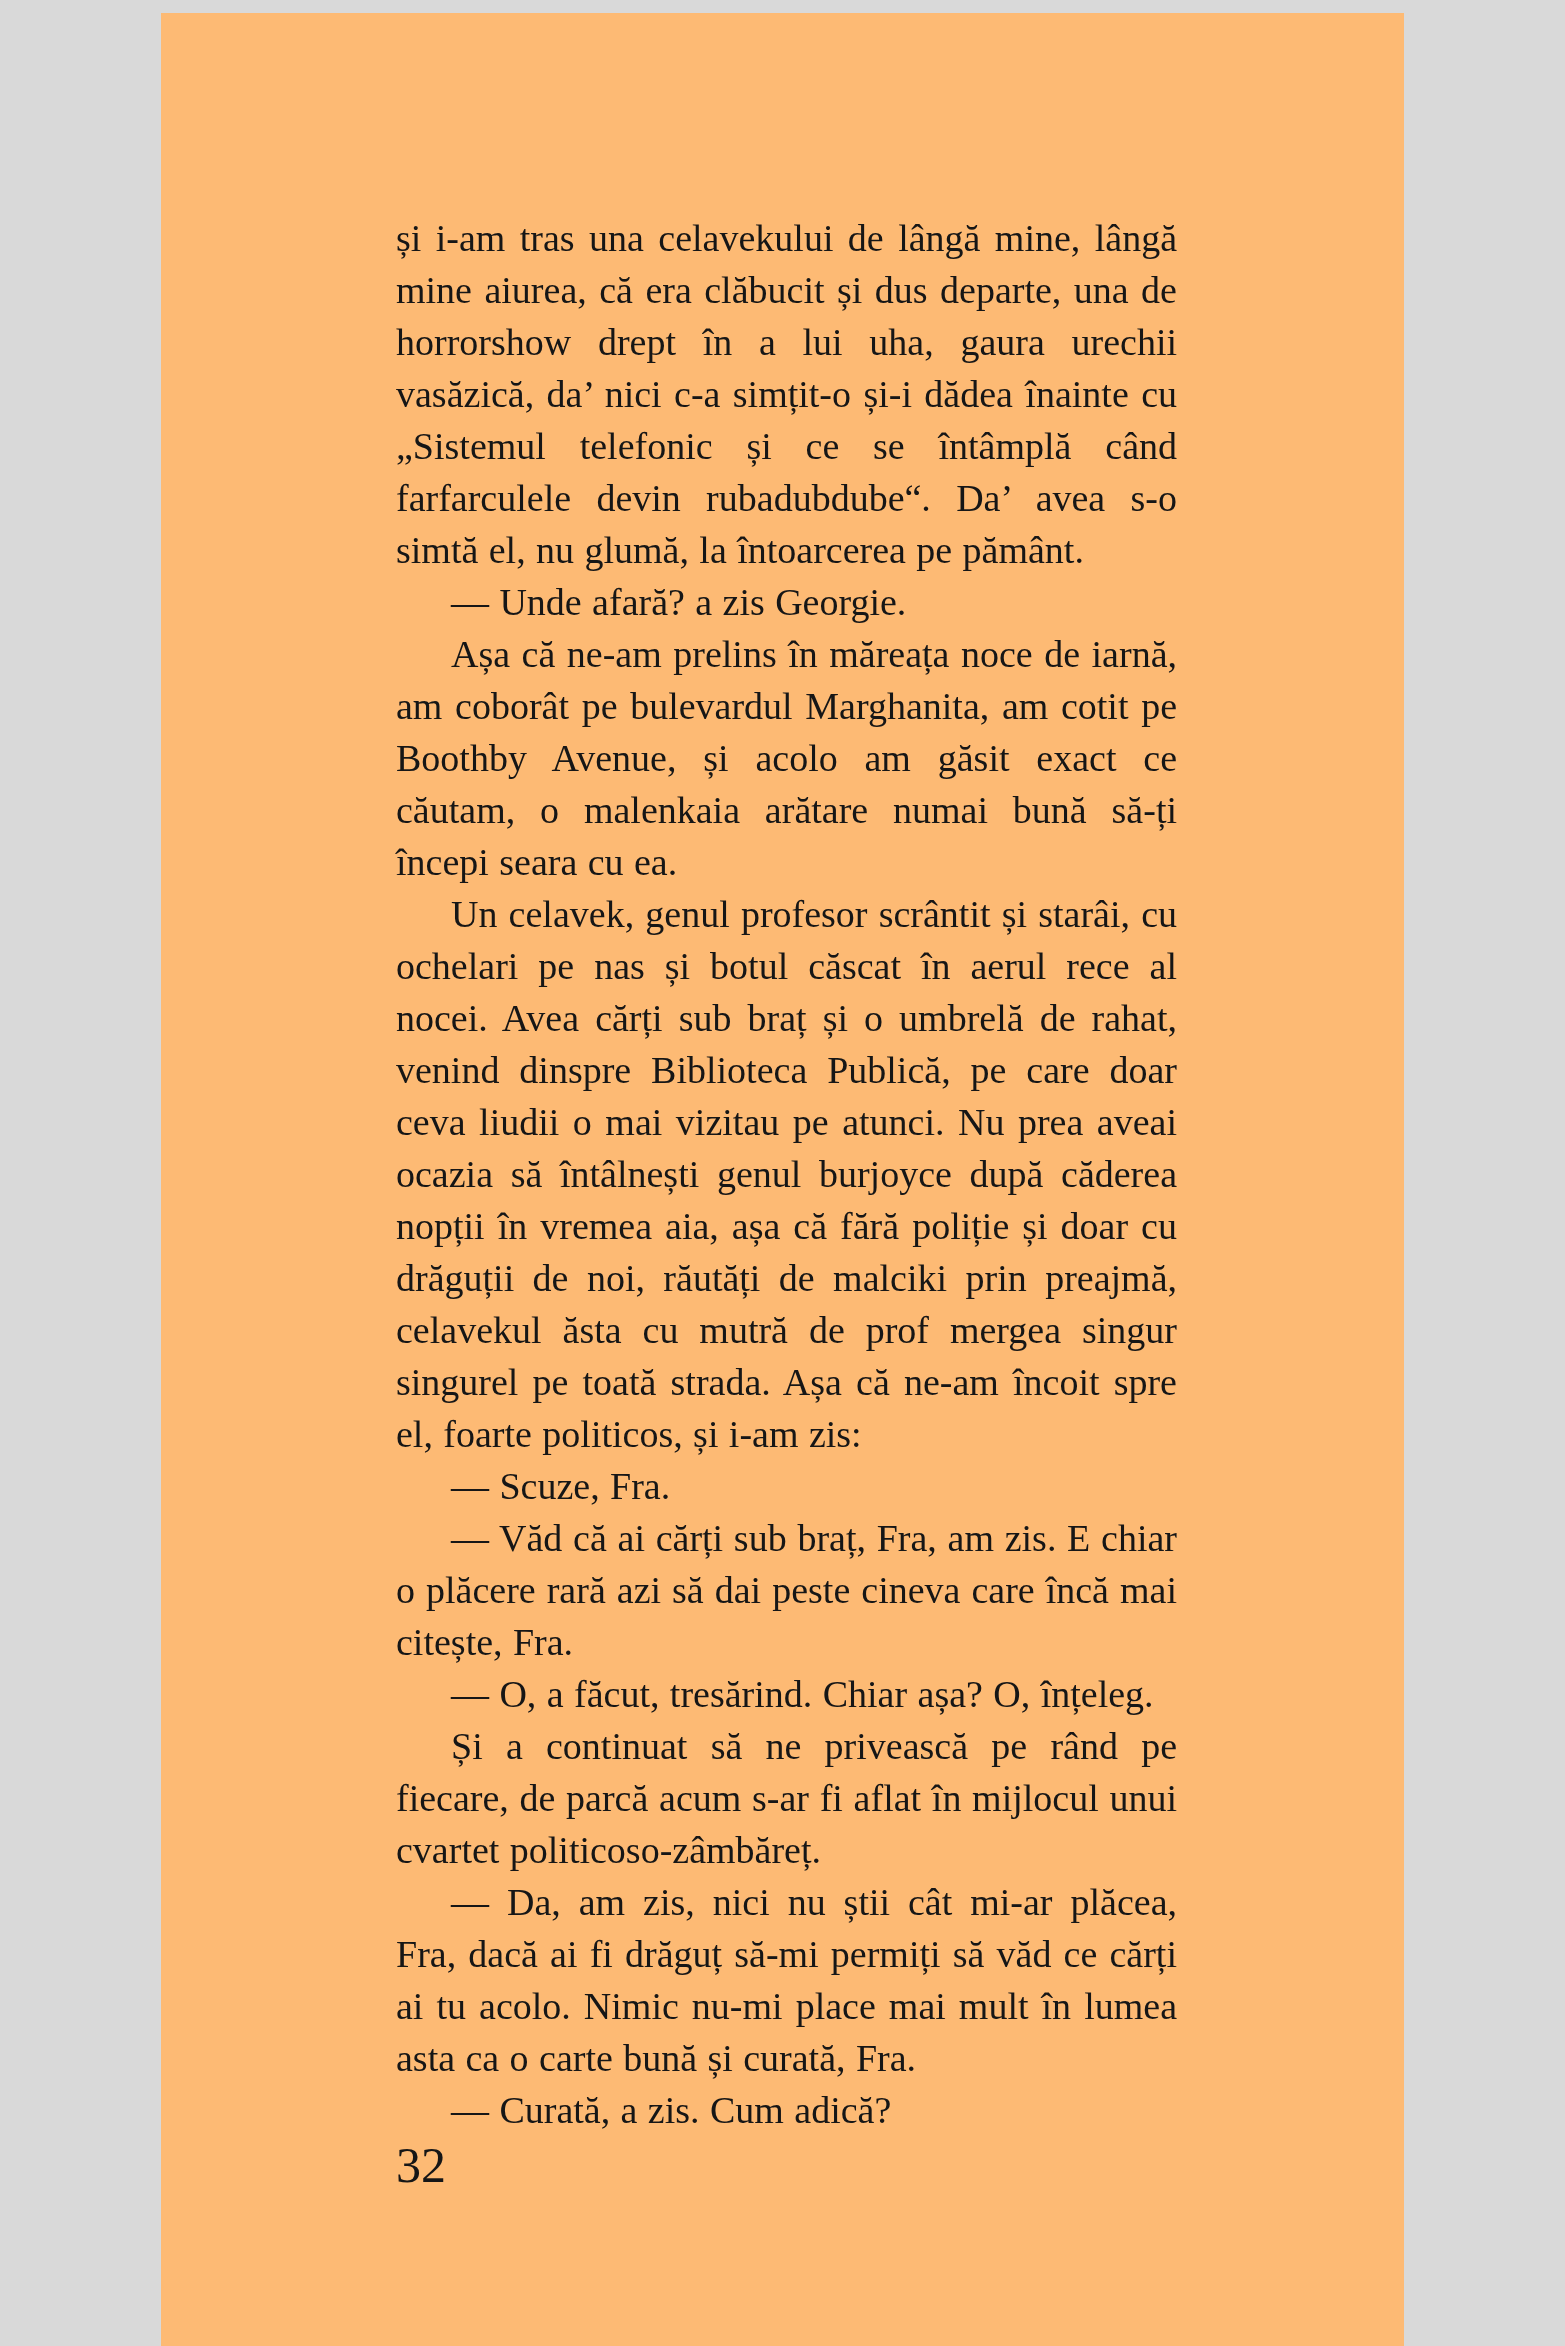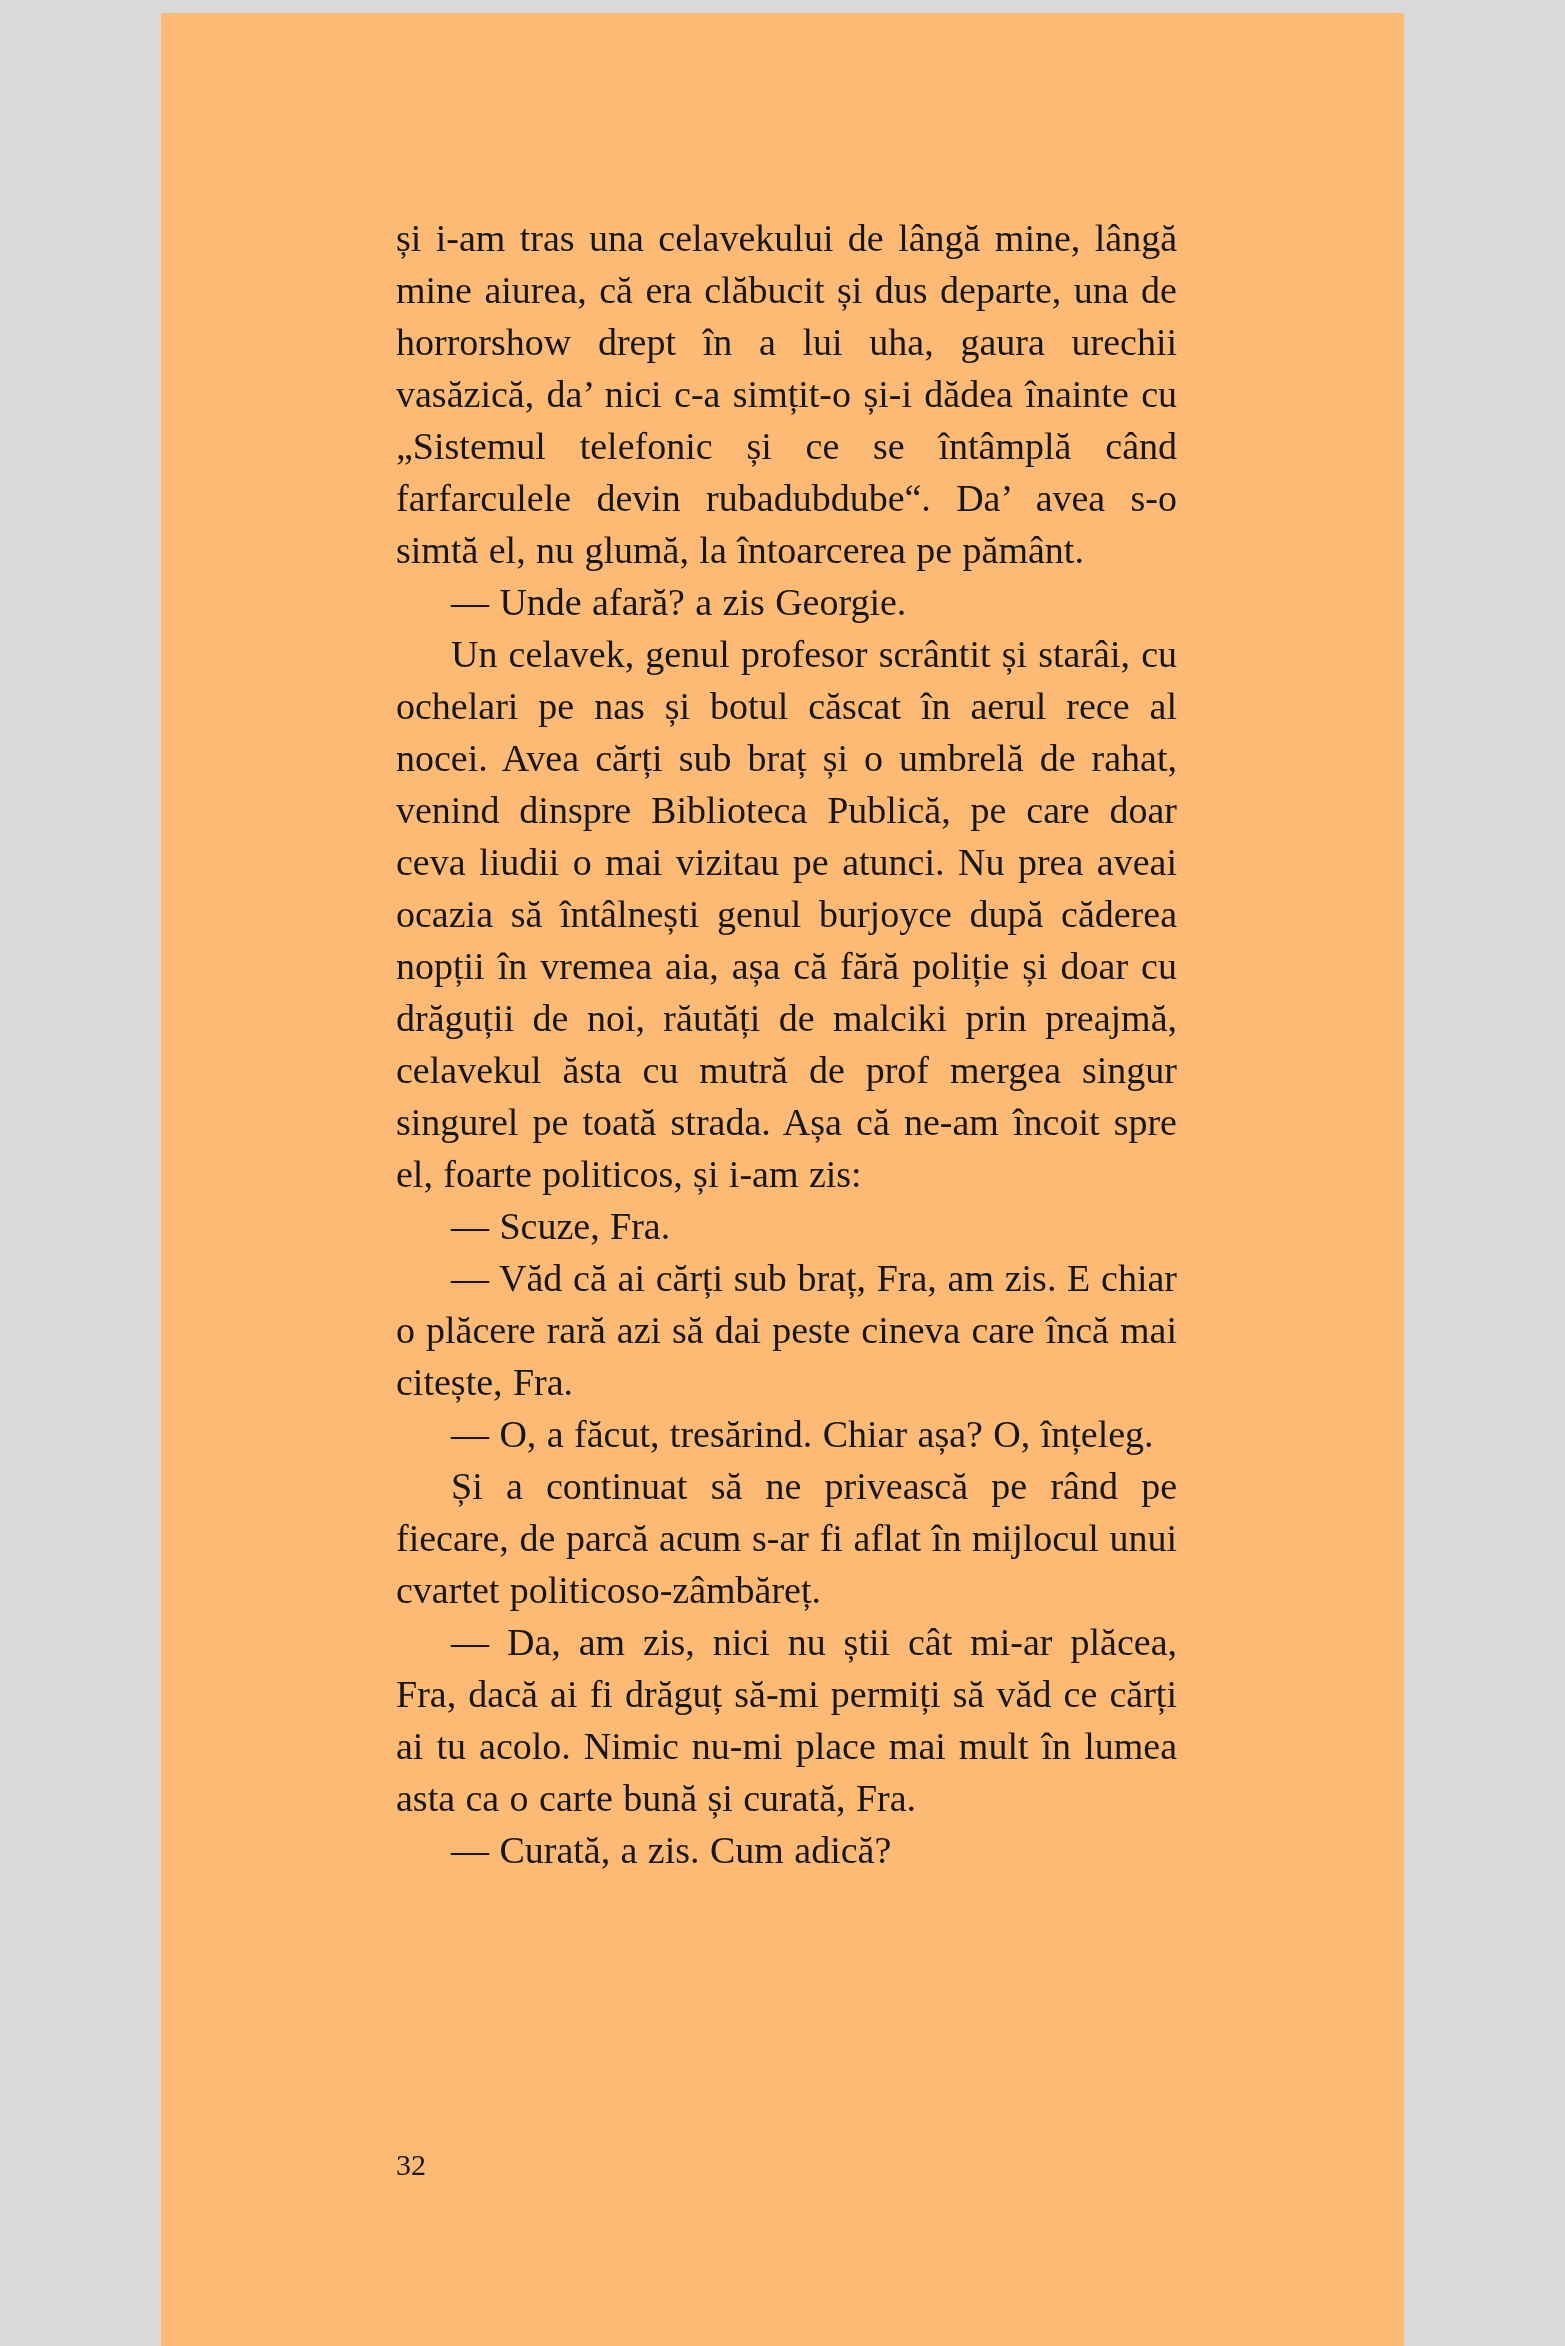--- a/index.html
+++ b/index.html
@@ -27,31 +27,32 @@
     text-indent: 0;
     word-spacing: 0.9px;
   }
   .text-block p.indent {
     text-indent: 55px;
   }
   .page-number {
     position: absolute;
     left: 235px;
     top: 2126px;
-    font-size: 30px;
+    font-size: 50px;
     line-height: 52px;
   }
 </style>
 </head>
 <body>
 
 <div class="page">
   <div class="text-block" id="text-block">
       <p class="">și i-am tras una celavekului de lângă mine, lângă mine aiurea, că era clăbucit și dus departe, una de horrorshow drept în a lui uha, gaura urechii vasăzică, da’ nici c-a simțit-o și-i dădea înainte cu „Sistemul telefonic și ce se întâmplă când farfarculele devin rubadubdube“. Da’ avea s-o simtă el, nu glumă, la întoarcerea pe pământ.</p>
       <p class="indent">— Unde afară? a zis Georgie.</p>
+      <p class="indent">Așa că ne-am prelins în măreața noce de iarnă, am coborât pe bulevardul Marghanita, am cotit pe Boothby Avenue, și acolo am găsit exact ce căutam, o malenkaia arătare numai bună să-ți începi seara cu ea.</p>
       <p class="indent">Un celavek, genul profesor scrântit și starâi, cu ochelari pe nas și botul căscat în aerul rece al nocei. Avea cărți sub braț și o umbrelă de rahat, venind dinspre Biblioteca Publică, pe care doar ceva liudii o mai vizitau pe atunci. Nu prea aveai ocazia să întâlnești genul burjoyce după căderea nopții în vremea aia, așa că fără poliție și doar cu drăguții de noi, răutăți de malciki prin preajmă, celavekul ăsta cu mutră de prof mergea singur singurel pe toată strada. Așa că ne-am încoit spre el, foarte politicos, și i-am zis:</p>
       <p class="indent">— Scuze, Fra.</p>
       <p class="indent">— Văd că ai cărți sub braț, Fra, am zis. E chiar o plăcere rară azi să dai peste cineva care încă mai citește, Fra.</p>
       <p class="indent">— O, a făcut, tresărind. Chiar așa? O, înțeleg.</p>
       <p class="indent">Și a continuat să ne privească pe rând pe fiecare, de parcă acum s-ar fi aflat în mijlocul unui cvartet politicoso-zâmbăreț.</p>
       <p class="indent">— Da, am zis, nici nu știi cât mi-ar plăcea, Fra, dacă ai fi drăguț să-mi permiți să văd ce cărți ai tu acolo. Nimic nu-mi place mai mult în lumea asta ca o carte bună și curată, Fra.</p>
       <p class="indent">— Curată, a zis. Cum adică?</p>
     </div>
   <div class="page-number">32</div>
 </div>

